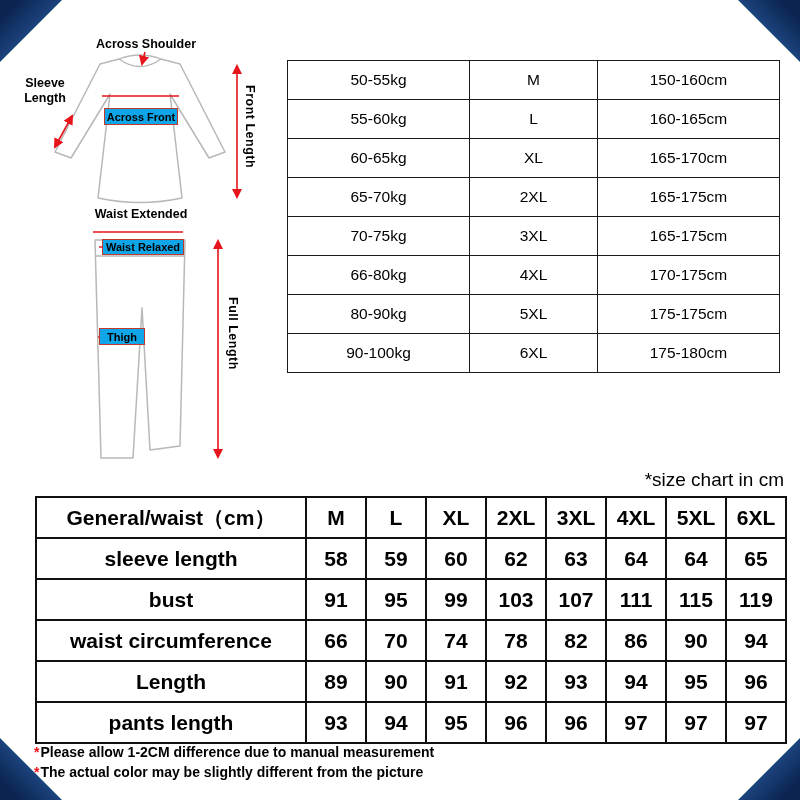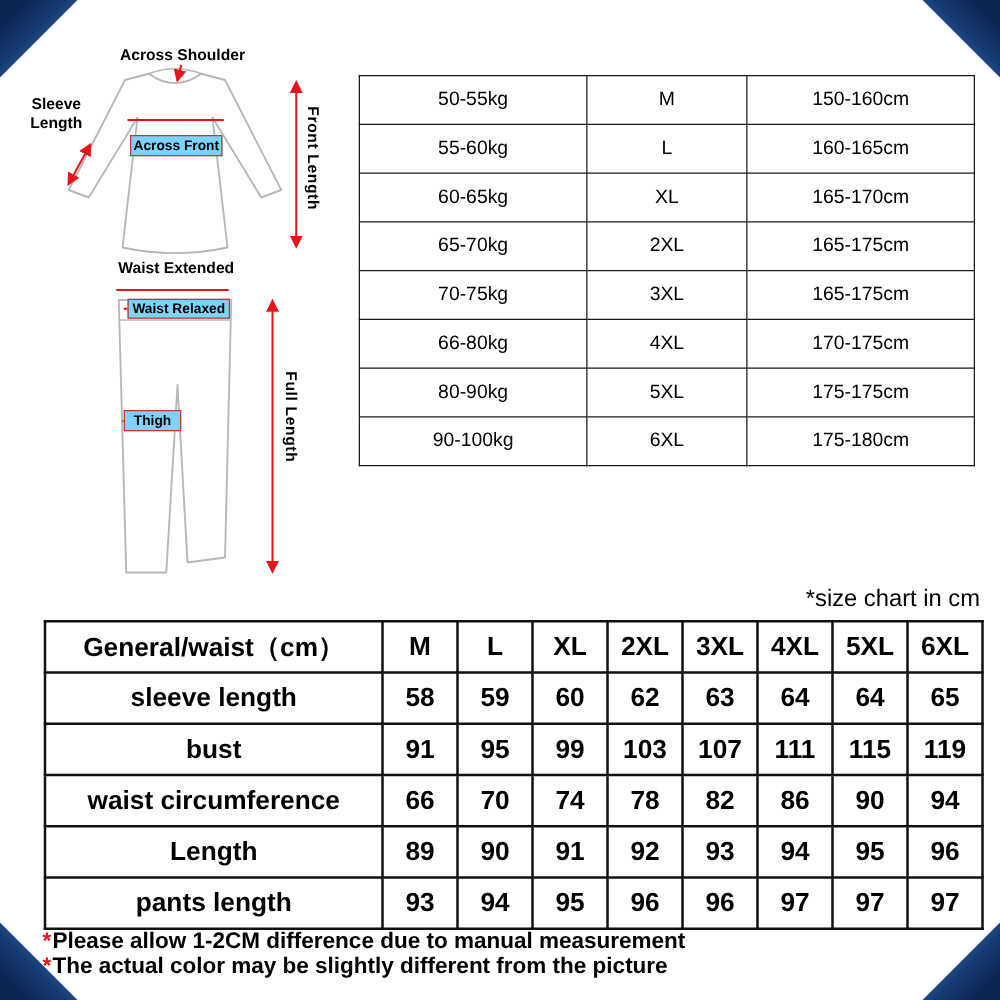--- a/index.html
+++ b/index.html
@@ -15,21 +15,21 @@
   .corner.br{bottom:0;right:0;background:linear-gradient(315deg,var(--corner-dark,#0b2450) 15%,var(--corner-light,#2e67b1) 90%);clip-path:polygon(100% 0,100% 100%,0 100%);}
 
   
   .shirt-svg{position:absolute;left:15px;top:30px;width:260px;height:180px;}
   .pants-svg{position:absolute;left:55px;top:210px;width:235px;height:260px;}
   .garment{fill:#ffffff;stroke:#b8b8b8;stroke-width:1.5;stroke-linejoin:round;}
   .garment-line{stroke:#b8b8b8;stroke-width:1.3;fill:none;}
   .mline{stroke:var(--accent,#e8141c);stroke-width:1.6;fill:none;}
 
   .dlabel{position:absolute;font-weight:bold;font-size:12.5px;line-height:15px;color:#000;}
-  .boxlabel{position:absolute;font-weight:bold;font-size:11px;color:#000;background:#7dd3fc;
+  .boxlabel{position:absolute;font-weight:bold;font-size:11px;color:#000;background:#0ea5e9;
     border:1px solid #c0392b;display:flex;align-items:center;justify-content:center;box-sizing:border-box;}
   .vlabel{position:absolute;writing-mode:vertical-rl;font-weight:bold;font-size:12.5px;color:#000;letter-spacing:.5px;}
 
   .lbl-across-shoulder{left:86px;top:37px;width:120px;text-align:center;}
   .lbl-sleeve-length{left:16px;top:76px;width:58px;text-align:center;}
   .lbl-across-front{left:104px;top:108px;width:74px;height:17px;}
   .lbl-front-length{left:243px;top:85px;}
   .lbl-waist-extended{left:86px;top:207px;width:110px;text-align:center;}
   .lbl-waist-relaxed{left:102px;top:239px;width:82px;height:16px;}
   .lbl-thigh{left:99px;top:328px;width:46px;height:17px;}
@@ -42,21 +42,21 @@
   .wtable td{height:36px;font-size:15.5px;font-weight:400;}
   .wc1{width:182px;} .wc2{width:128px;} .wc3{width:182px;}
 
   .size-note{position:absolute;right:16px;top:469px;font-size:19px;font-weight:normal;text-align:right;}
 
   
   .stable{position:absolute;left:35px;top:496px;width:752px;border-collapse:collapse;table-layout:fixed;}
   .stable th,.stable td{border:2px solid #111;text-align:center;vertical-align:middle;color:#000;font-weight:bold;height:37px;font-size:21px;}
   .sc1{width:270px;}
 
-  .footnotes{position:absolute;left:34px;top:742px;font-size:18px;font-weight:bold;line-height:20px;}
+  .footnotes{position:absolute;left:34px;top:742px;font-size:14px;font-weight:bold;line-height:20px;}
   .fline .star{color:var(--accent,#e8141c);margin-right:1px;}
 </style>
 </head>
 <body>
 
 <div class="canvas">
 
   <div class="corner tl"></div>
   <div class="corner tr"></div>
   <div class="corner bl"></div>

